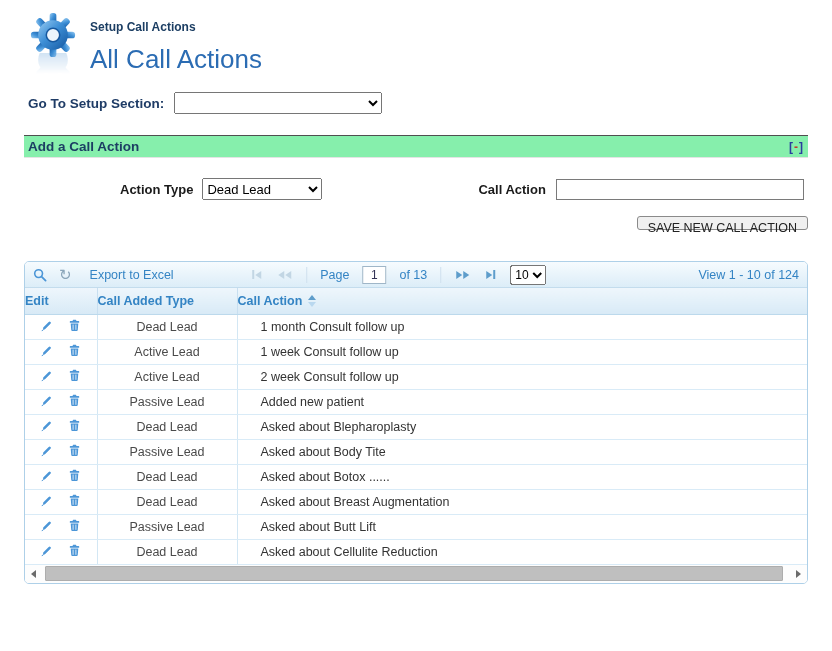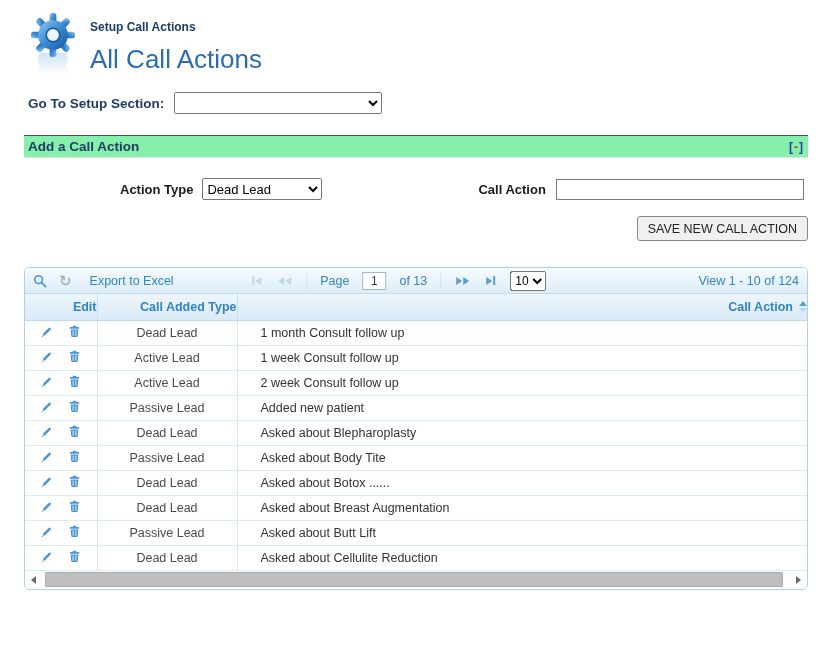--- a/index.html
+++ b/index.html
@@ -47,21 +47,21 @@
   .add-form { display: flex; align-items: center; margin-top: 19px; height: 24px; }
   .form-label { font-weight: bold; color: #1a1a1a; font-size: 13px; }
   .lbl-action-type { margin-left: 96px; }
   .action-type-select { width: 120px; height: 22px; margin-left: 9px; font-size: 13px; }
   .lbl-call-action { margin-left: 156px; }
   .call-action-input { width: 248px; height: 21px; margin-left: 10px; border: 1px solid #7a7a7a; padding: 0 4px; font-size: 13px; }
   .save-row { text-align: right; margin-top: 15px; }
   .save-button {
     font-size: 12.5px; color: #222; background: #f0f0f0;
     border: 1px solid #8a8a8a; border-radius: 3px;
-    padding: 4px 10px; height: 25px; cursor: pointer;
+    padding: 4px 10px; height: 14px; cursor: pointer;
     font-family: "Liberation Sans", sans-serif;
   }
 
   
   .grid { margin-top: 26px; border: 1px solid #aed0e8; border-radius: 5px; overflow: hidden; background: #fff; }
   .grid-toolbar {
     height: 26px; display: flex; align-items: center;
     background: linear-gradient(#f6fbfe, #dcedf8);
     border-bottom: 1px solid #c3dced;
     padding: 0 8px; position: relative;
@@ -82,21 +82,21 @@
   .page-input { width: 24px; height: 18px; border: 1px solid #9fb6c8; text-align: center; font-size: 12px; color: #335; }
   .size-select { height: 20px; font-size: 12px; }
   .view-range { margin-left: auto; color: #3484c4; }
 
   table.grid-table { width: 100%; border-collapse: collapse; table-layout: fixed; }
   col.c-edit { width: 72px; } col.c-type { width: 140px; }
   th {
     height: 26px; font-size: 12.5px; font-weight: bold; color: #3484c4;
     background: linear-gradient(#eef6fc, #d8eaf6);
     border-bottom: 1px solid #bcd9ec; border-right: 1px solid #c8dff0;
-    text-align: right; vertical-align: middle;
+    text-align: left; vertical-align: middle;
   }
   th:last-child { border-right: none; }
   .sort-icons { display: inline-flex; flex-direction: column; gap: 2px; margin-left: 6px; vertical-align: middle; }
   .s-up { width: 0; height: 0; border-left: 4px solid transparent; border-right: 4px solid transparent; border-bottom: 5px solid #5e9dcb; }
   .s-down { width: 0; height: 0; border-left: 4px solid transparent; border-right: 4px solid transparent; border-top: 5px solid #b9d8ef; }
   td {
     height: 25px; font-size: 12.5px; vertical-align: middle;
     border-bottom: 1px solid #d9ebf7; border-right: 1px solid #d3e7f4;
     background: #fff;
   }

